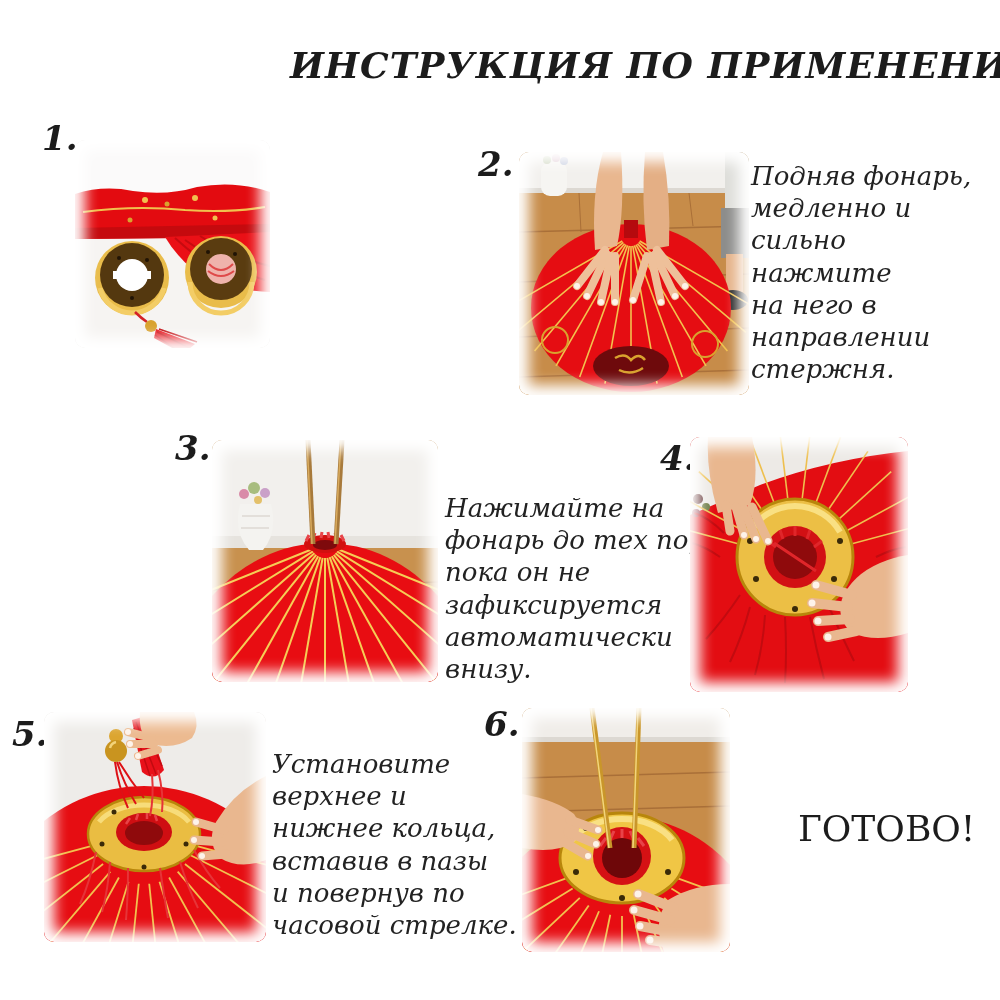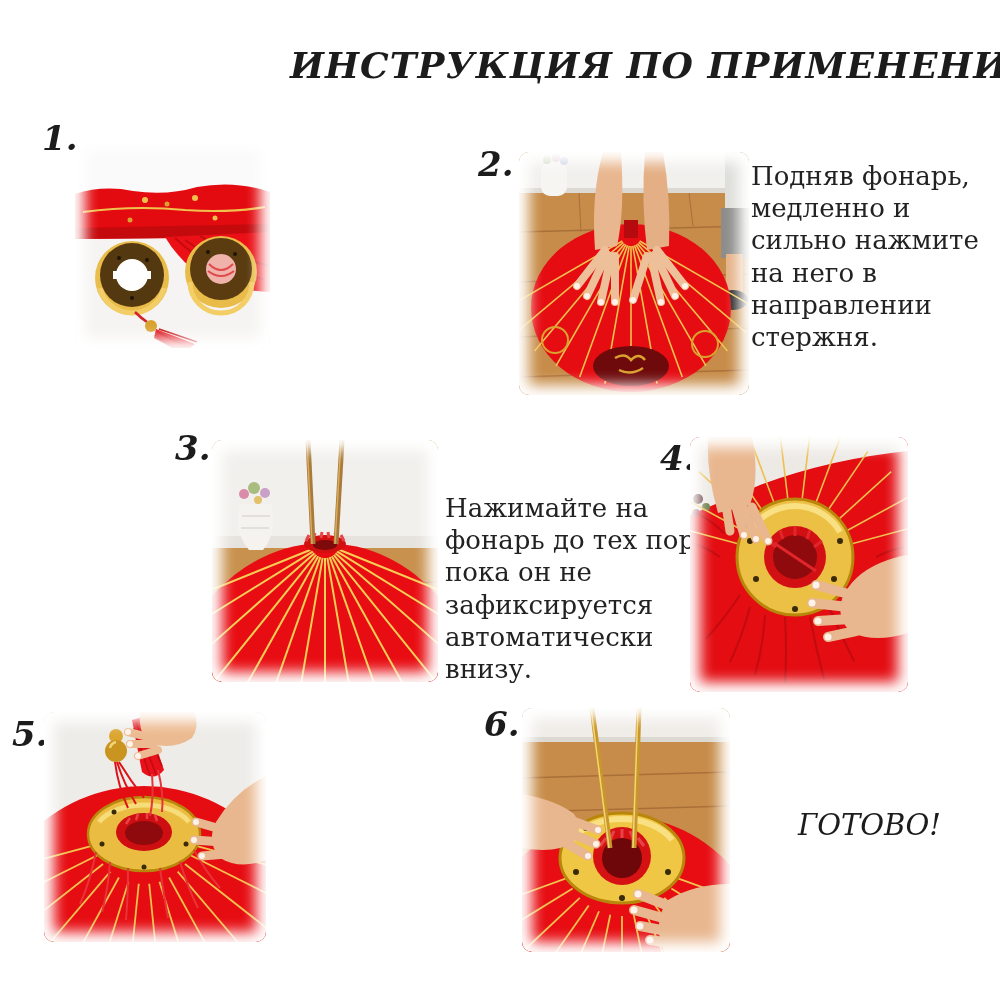--- a/index.html
+++ b/index.html
@@ -1,23 +1,23 @@
 <!DOCTYPE html>
 <html><head>
 <meta charset="utf-8">
 <style>
   html,body{margin:0;padding:0;background:#fff;}
   #page{position:relative;width:1000px;height:1000px;background:#fff;overflow:hidden;
         font-family:"DejaVu Serif","Liberation Serif",serif;color:#1c1c1c;}
   .title{position:absolute;left:290px;top:44px;width:660px;text-align:center;
          font-size:36px;font-weight:bold;font-style:italic;letter-spacing:1px;white-space:nowrap;}
   .stepnum{position:absolute;font-size:34px;font-weight:bold;font-style:italic;}
-  .caption{position:absolute;font-size:26px;line-height:1.24;
+  .caption{position:absolute;font-size:26px;font-style:italic;line-height:1.24;
            white-space:pre-line;color:#222;}
-  .done{position:absolute;font-size:29px;font-style:italic;white-space:nowrap;}
+  .done{position:absolute;font-size:36px;white-space:nowrap;}
   .photo{position:absolute;border-radius:10px;overflow:hidden;}
   .photo svg{display:block;width:100%;height:100%;}
   .photo::after{content:"";position:absolute;inset:0;border-radius:10px;
                 box-shadow:inset 0 0 14px 10px #fff;pointer-events:none;}
 </style>
 </head>
 <body>
 
 <div id="page">
 
@@ -332,20 +332,26 @@
           <path d="M180,118 L152,110"></path>
             <path d="M178,130 L150,128"></path>
             <path d="M182,142 L158,144"></path>
         </g>
         <circle cx="152" cy="110" r="3" fill="#fdf3ea"></circle>
           <circle cx="150" cy="128" r="3" fill="#fdf3ea"></circle>
           <circle cx="158" cy="144" r="3" fill="#fdf3ea"></circle>
       </g>
     </svg>
   </div>
+  <div class="caption" style="left:272px;top:748px;width:250px;">Установите
+верхнее и
+нижнее кольца,
+вставив в пазы
+и повернув по
+часовой стрелке.</div>
 
   <span class="stepnum" style="left:484px;top:704px;">6.</span>
   <div class="photo" style="left:522px;top:708px;width:208px;height:244px;">
     <svg viewBox="0 0 208 244">
       <rect width="208" height="244" fill="#c78c49"></rect>
       <rect width="208" height="32" fill="#f0ede9"></rect>
       <rect y="29" width="208" height="5" fill="#dcd8d2"></rect>
       <path d="M0,70 L208,64 M0,104 L208,98" stroke="#a96f38" stroke-width="1.5"></path>
       <g>
         <ellipse cx="100" cy="300" rx="162" ry="192" fill="#e70d12"></ellipse>

